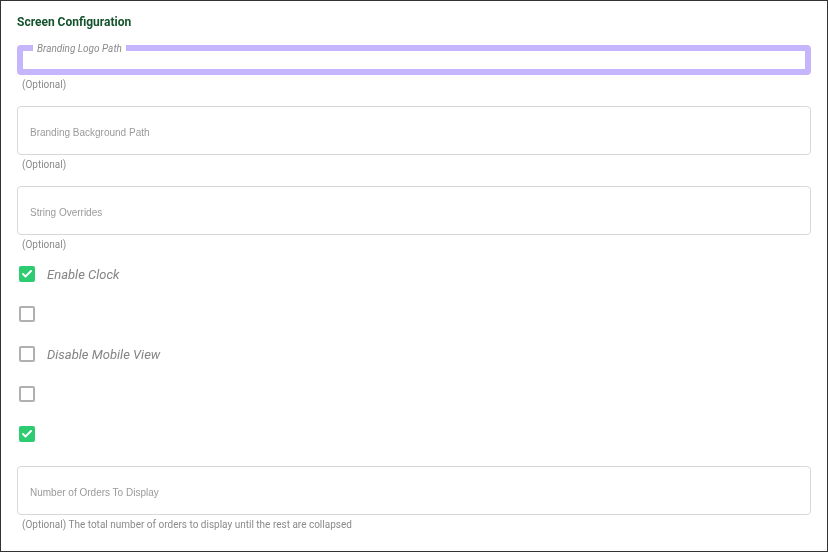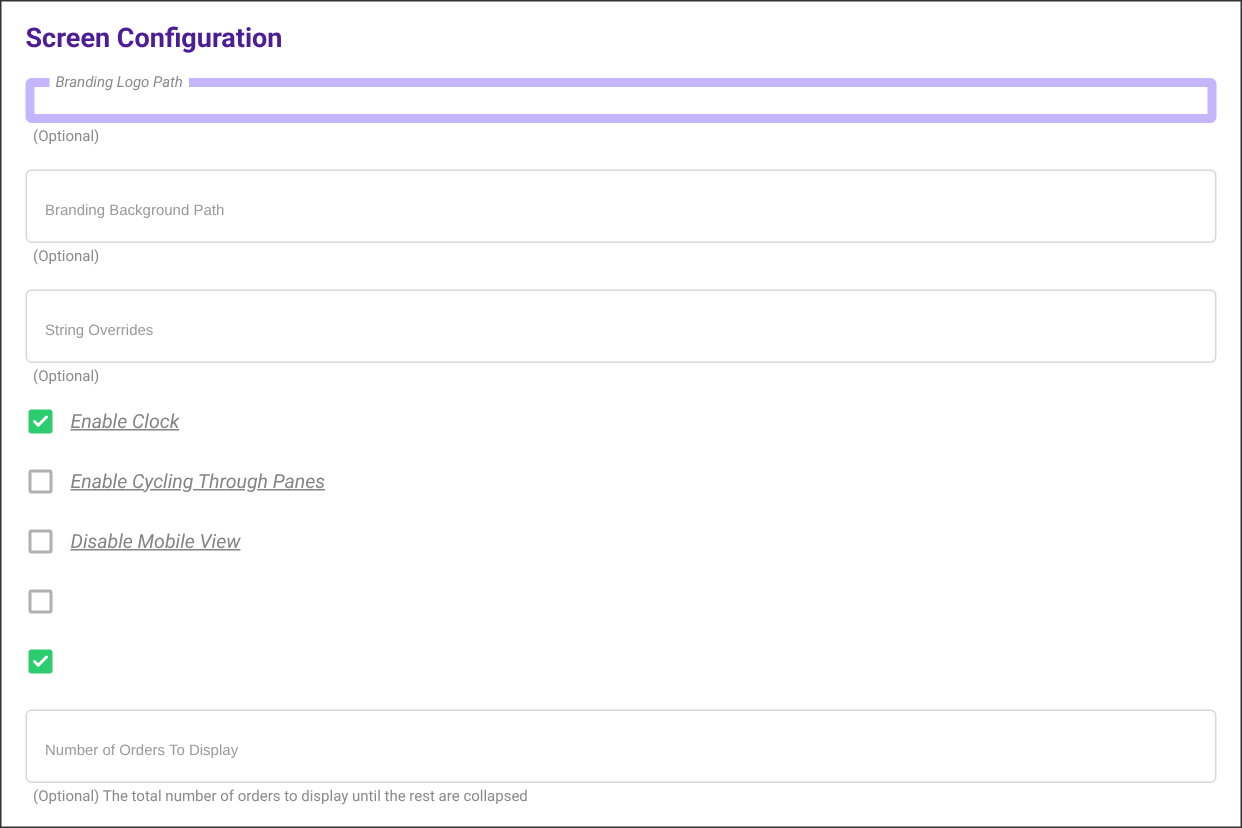--- a/index.html
+++ b/index.html
@@ -10,23 +10,23 @@
     body {
       font-family: -apple-system, BlinkMacSystemFont, "Segoe UI", Roboto, Arial, sans-serif;
       background: #fff;
       width: 828px;
       height: 552px;
       border: 1px solid #333;
       padding: 14px 16px;
       overflow: hidden;
     }
     .title {
-      font-size: 18px;
+      font-size: 12px;
       font-weight: 700;
-      color: #4c1d95;
+      color: #14532d;
       margin-bottom: 16px;
     }
     .fieldset {
       position: relative;
       border: 6px solid #c4b5fd;
       border-radius: 4px;
       padding: 10px 10px 8px;
       margin-bottom: 4px;
     }
     .fieldset-label {
@@ -95,21 +95,20 @@
       background: #fff;
     }
     .checkbox svg {
       width: 12px;
       height: 12px;
     }
     .checkbox-label {
       font-size: 13px;
       font-style: italic;
       color: #848484;
-      text-decoration: underline;
     }
   </style>
 </head>
 <body>
 
 <div class="title">Screen Configuration</div>
 
 <div class="fieldset">
   <span class="fieldset-label">Branding Logo Path</span>
 </div>
@@ -129,21 +128,20 @@
   <div class="checkbox checked">
     <svg viewBox="0 0 24 24" fill="none" stroke="#fff" stroke-width="4" stroke-linecap="round" stroke-linejoin="round">
         <polyline points="20 6 9 17 4 12"></polyline>
       </svg>
   </div>
   <span class="checkbox-label">Enable Clock</span>
 </div>
 
 <div class="checkbox-row">
   <div class="checkbox unchecked"></div>
-  <span class="checkbox-label">Enable Cycling Through Panes</span>
 </div>
 
 <div class="checkbox-row">
   <div class="checkbox unchecked"></div>
   <span class="checkbox-label">Disable Mobile View</span>
 </div>
 
 <div class="checkbox-row">
   <div class="checkbox unchecked"></div>
 </div>

